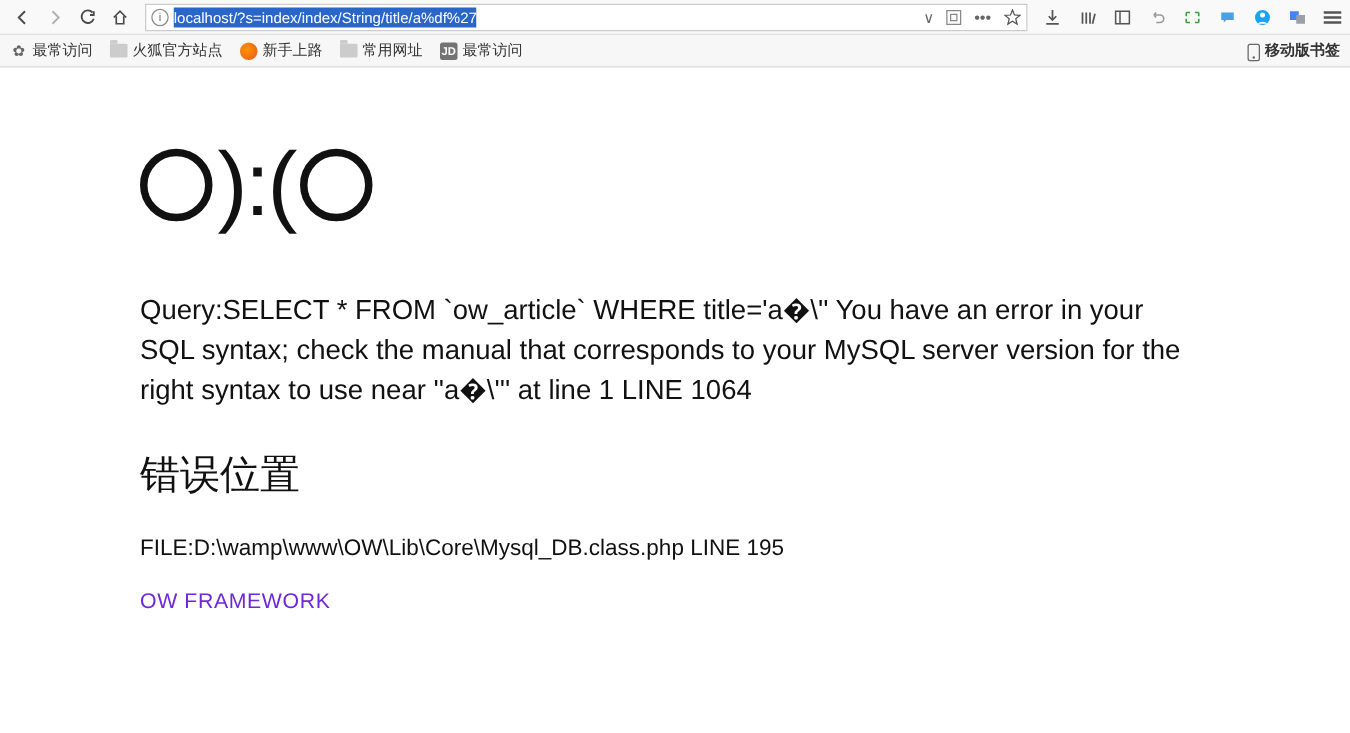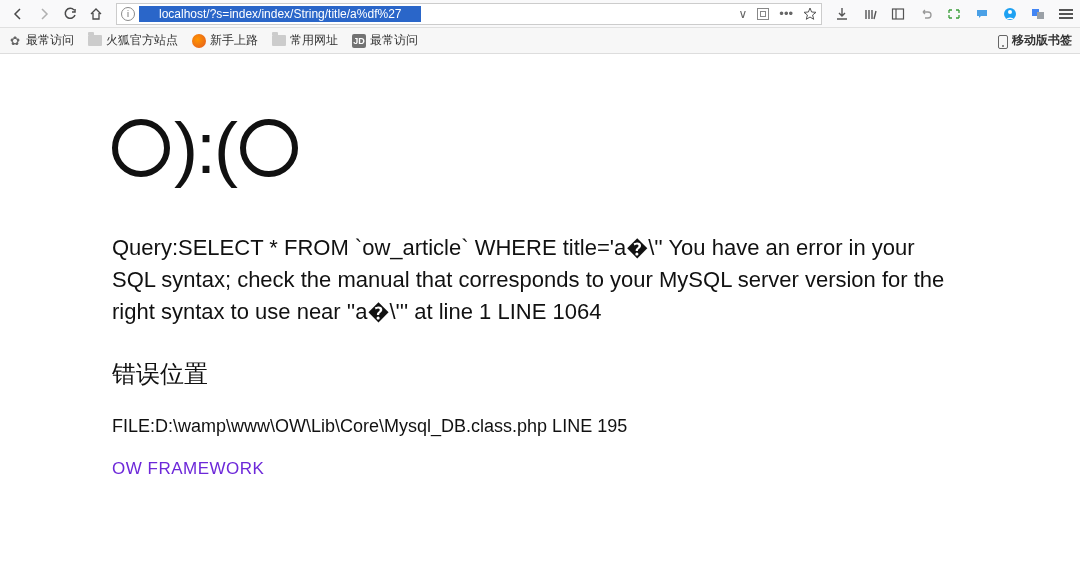--- a/index.html
+++ b/index.html
@@ -36,21 +36,21 @@
     }
     .urlbar .info-icon {
       width: 14px; height: 14px; border: 1px solid #8a8a8a; border-radius: 50%;
       font-size: 9px; display: flex; align-items: center; justify-content: center;
       color: #666; margin-right: 4px;
     }
     .urlbar .url-text {
       background: #2a66c9;
       color: #fff;
       font-size: 12px;
-      padding: 1px 20px;
+      padding: 1px 0;
       white-space: nowrap;
     }
     .urlbar-spacer { flex: 1; }
     .urlbar .right-icons { display: flex; align-items: center; gap: 10px; color: #666; font-size: 13px; }
     .right-icons .sq { width:12px; height:12px; border:1px solid #888; display:inline-block; position:relative; }
     .right-icons .sq::after{content:"";position:absolute;inset:2px;border:1px solid #888;}
     .toolbar-right { display: flex; align-items: center; gap: 12px; margin-left: auto; color: #555; font-size: 14px; }
     .toolbar-right .ic { width:16px; height:16px; display:flex; align-items:center; justify-content:center; cursor:pointer; }
     .burger { display:flex; flex-direction:column; gap:2px; }
     .burger span{display:block;width:14px;height:2px;background:#555;}
@@ -103,21 +103,21 @@
       vertical-align:middle;
     }
     .face-txt{font-size:72px;display:inline-block;margin:0 4px;}
     .error-text {
       font-size: 22px;
       color: #111;
       line-height: 1.45;
       margin-bottom: 30px;
     }
     .section-title {
-      font-size: 24px;
+      font-size: 32px;
       color: #111;
       margin-bottom: 26px;
     }
     .file-line {
       font-size: 18px;
       color: #111;
       margin-bottom: 22px;
       margin-top: 19px;
     }
     .framework {

